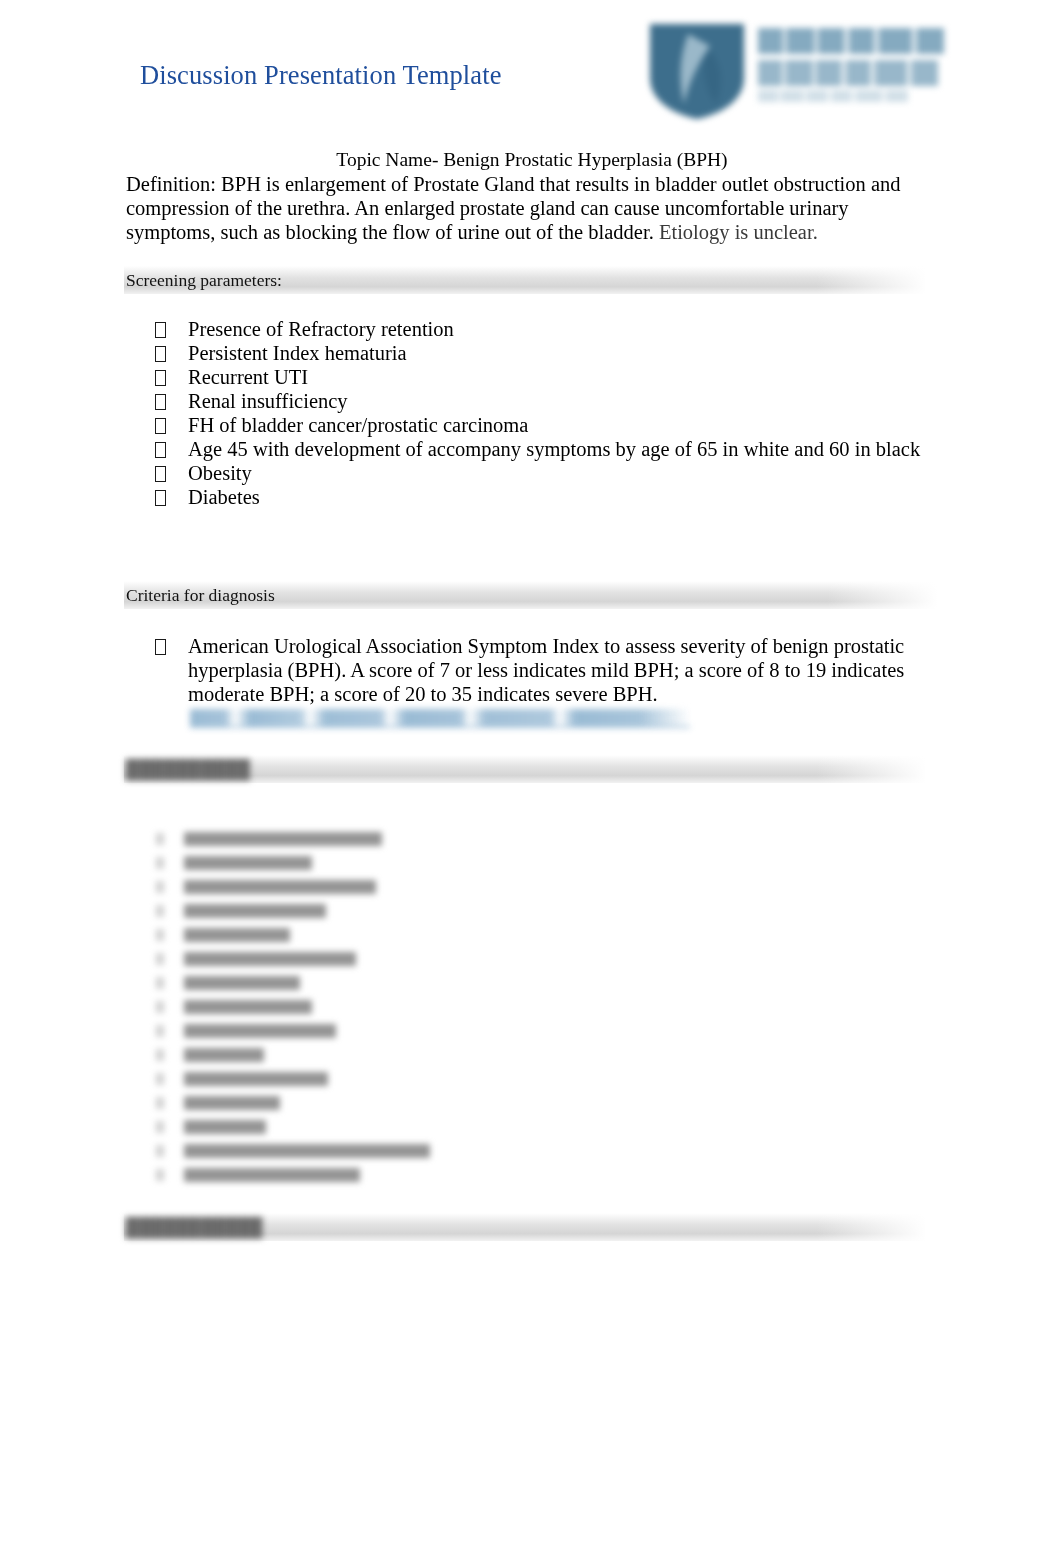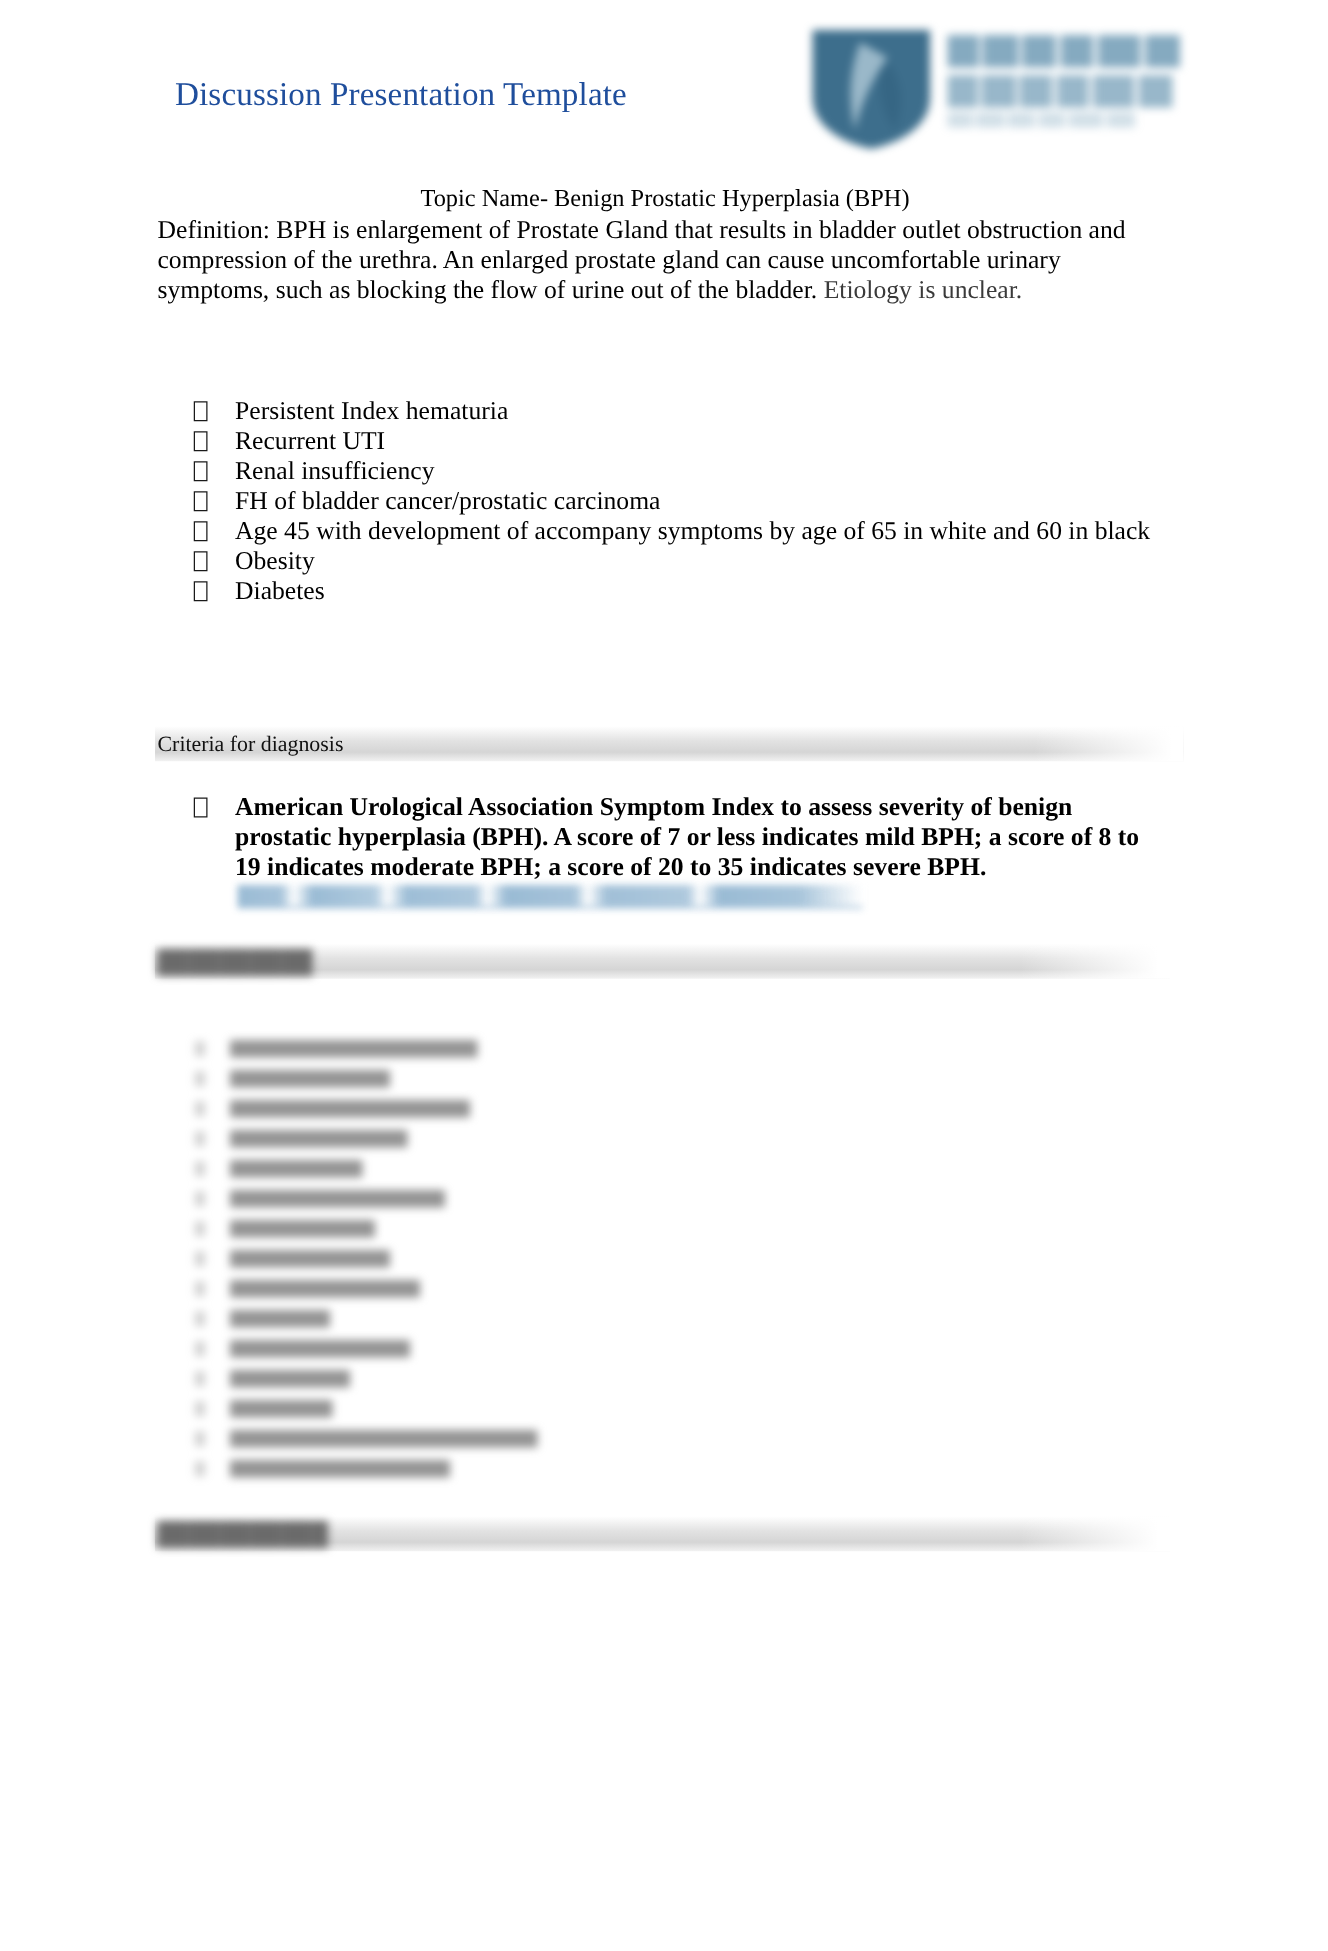--- a/index.html
+++ b/index.html
@@ -182,21 +182,21 @@
     vertical-align: -2px;
   }
   .bullet-text {
     display: block;
   }
 
   #list-screening { top: 317px; }
   #list-screening .bullet-item { height: 24px; }
 
   #list-criteria  { top: 634px; }
-  #list-criteria .bullet-item { padding-left: 62px; font-weight: bold; }
+  #list-criteria .bullet-item { padding-left: 62px; }
   #list-criteria .bullet-text { width: 738px; }
 
   .link-redacted {
     display: inline-block;
     width: 500px;
     height: 17px;
     vertical-align: -3px;
     margin-left: 2px;
     background: linear-gradient(90deg,
       #8fb4d0 0%, #9dbdd6 7%, rgba(255,255,255,0.15) 9%,
@@ -264,23 +264,30 @@
       </div>
     </div>
   </div>
 
   <div class="topic-line">Topic Name- Benign Prostatic Hyperplasia (BPH)</div>
 
   <div class="definition">
     <span>Definition: BPH is enlargement of Prostate Gland that results in bladder outlet obstruction and compression of the urethra. An enlarged prostate gland can cause uncomfortable urinary symptoms, such as blocking the flow of urine out of the bladder. </span><span class="muted">Etiology is unclear.</span>
   </div>
 
+  <div class="section-heading" id="sec-screening">
+    <span class="sh-label">Screening parameters:</span>
+  </div>
 
   <div class="bullet-list" id="list-screening">
 
+    <div class="bullet-item">
+      <span class="bullet-marker"><span class="tofu"></span></span>
+      <span class="bullet-text">Presence of Refractory retention</span>
+    </div>
     <div class="bullet-item">
       <span class="bullet-marker"><span class="tofu"></span></span>
       <span class="bullet-text">Persistent Index hematuria</span>
     </div>
     <div class="bullet-item">
       <span class="bullet-marker"><span class="tofu"></span></span>
       <span class="bullet-text">Recurrent UTI</span>
     </div>
     <div class="bullet-item">
       <span class="bullet-marker"><span class="tofu"></span></span>

